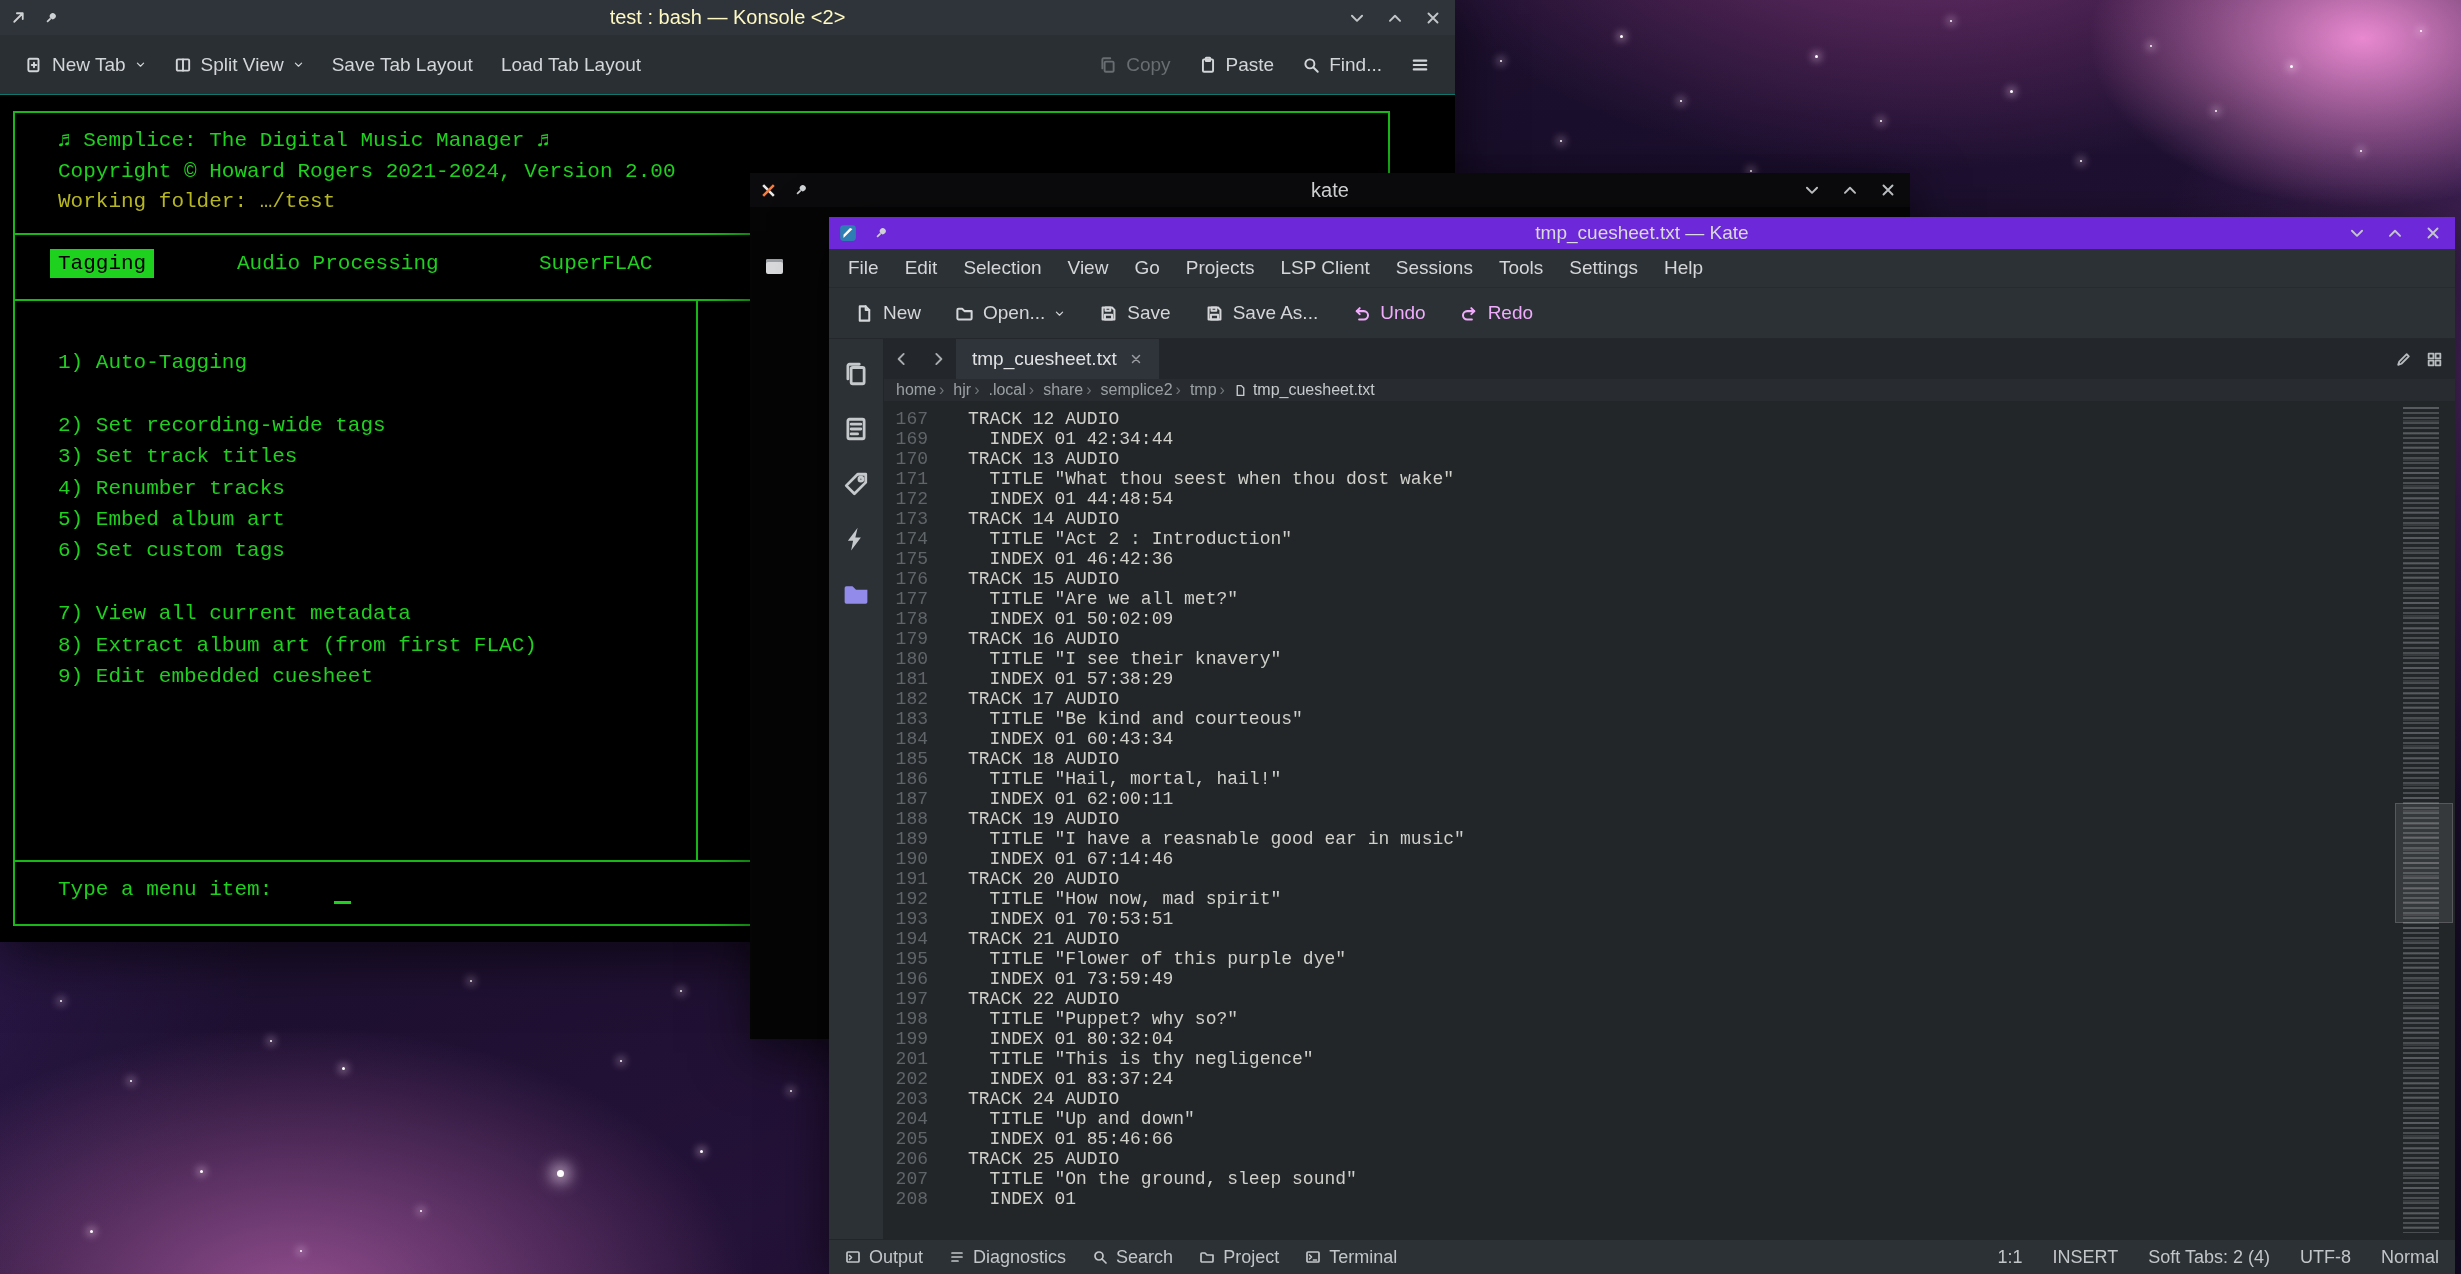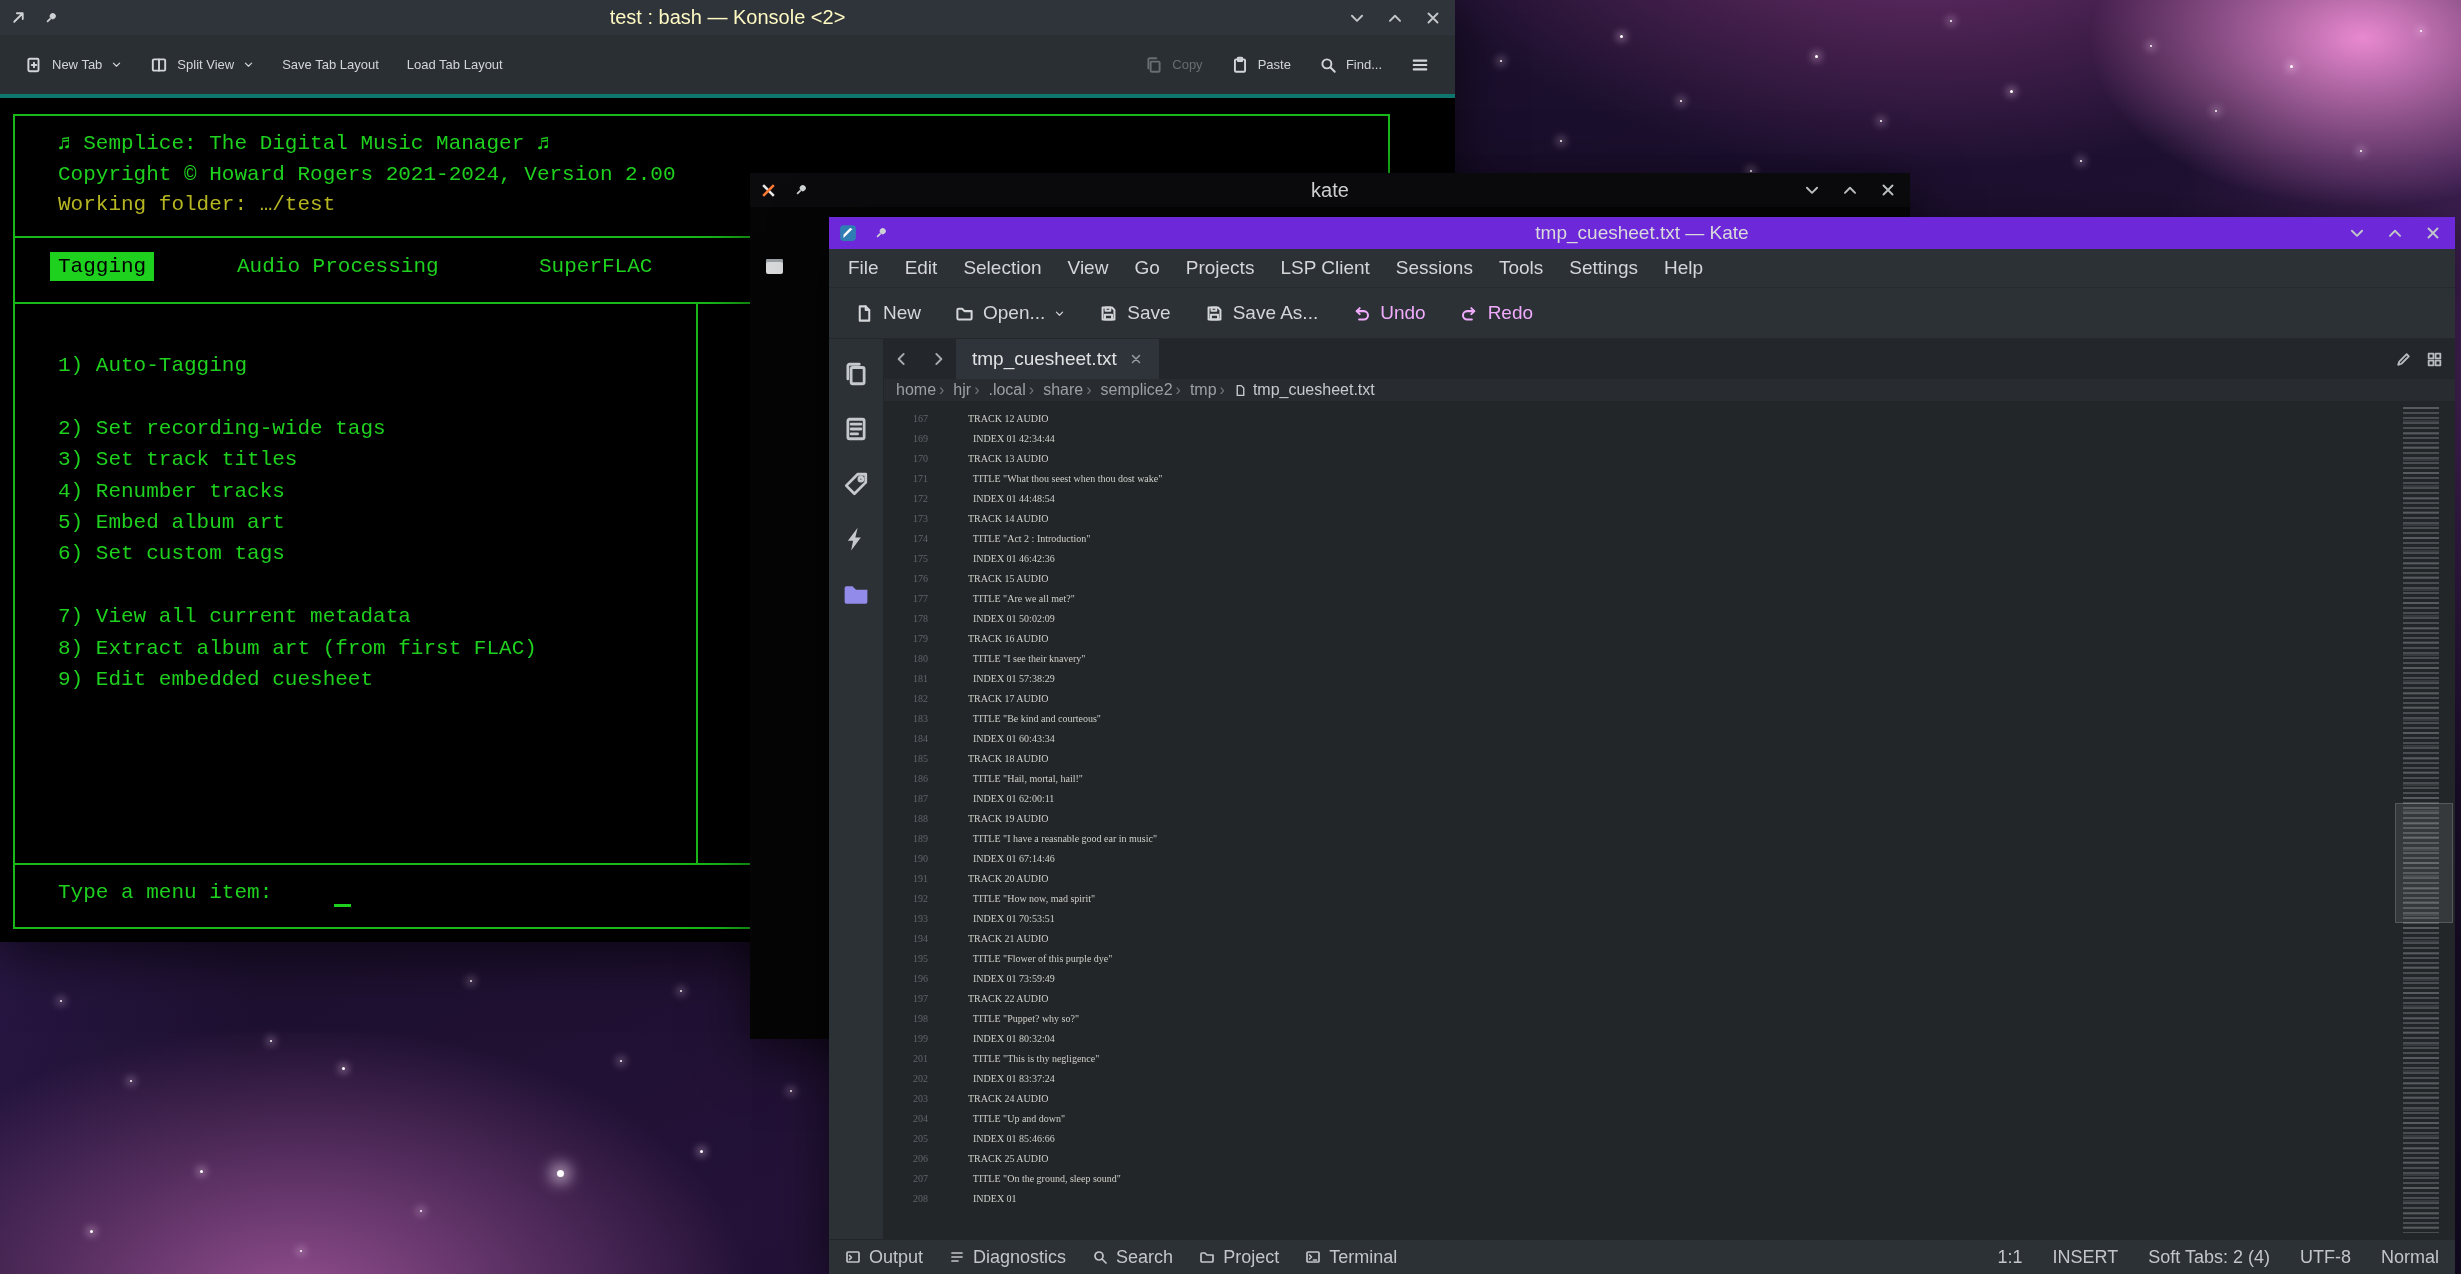--- a/index.html
+++ b/index.html
@@ -23,21 +23,21 @@
   .ic{display:inline-flex;align-items:center;justify-content:center}
   .wbtn{width:28px;height:26px;display:flex;align-items:center;justify-content:center;color:#c2c6c9}
   .spacer{flex:1}
 
   
   #konsole{left:0;top:0;width:1455px;height:942px;z-index:10;background:#000;display:flex;flex-direction:column}
   .k-titlebar{height:35px;background:#2f343a;position:relative;display:flex;align-items:center;flex:none}
   .k-title{position:absolute;left:0;right:0;text-align:center;color:#fef9c3;font-size:20px}
   .tb-left{position:absolute;left:10px;display:flex;gap:16px;align-items:center;color:#cfd2d4}
   .tb-right{position:absolute;right:8px;display:flex;gap:10px;align-items:center}
-  .k-toolbar{height:59px;background:#2a2f34;border-bottom:4px solid #0f766e;display:flex;align-items:center;padding:0 14px;gap:6px;color:#d3d6d8;font-size:13px;flex:none}
+  .k-toolbar{height:59px;background:#2a2f34;border-bottom:1px solid #0f766e;display:flex;align-items:center;padding:0 14px;gap:6px;color:#d3d6d8;font-size:19px;flex:none}
   .tbtn{display:flex;align-items:center;gap:9px;padding:7px 11px;border-radius:4px;white-space:nowrap}
   .tbtn.disabled{color:#686d72}
   .term{position:relative;flex:1;background:#000;font-family:Liberation Mono, monospace;font-size:21px;color:#1fd11f;overflow:hidden}
   .tline{position:absolute;white-space:pre}
   .hline{position:absolute;height:2px;background:#18b818}
   .vline{position:absolute;width:2px;background:#18b818}
   .ttab{position:absolute;white-space:pre}
   .ttab.active{background:#1fd11f;color:#000;padding:3px 8px}
   .tmenu{position:absolute;left:58px;top:252px}
   .tmenu-line{height:31.4px;line-height:31.4px;white-space:pre}
@@ -66,21 +66,21 @@
   .ktabbar{height:40px;background:#23272b;display:flex;align-items:center;color:#a9adb0;flex:none}
   .knav{width:36px;height:100%;display:flex;align-items:center;justify-content:center}
   .ktab{display:flex;align-items:center;gap:12px;height:100%;padding:0 16px;background:#2f343a;color:#e0e2e3;font-size:19px}
   .ktab-close{color:#9a9ea2;display:flex}
   .ktabbar-right{margin-left:auto;display:flex;gap:14px;padding-right:12px;color:#b8bcbe}
   .kbreadcrumb{height:22px;background:#282c31;display:flex;align-items:center;gap:9px;padding-left:12px;color:#9ba0a4;font-size:16px;flex:none}
   .sep{color:#70757a}
   .crumb-group{display:flex;gap:3px;align-items:flex-start}
   .crumb-file{color:#c7cacc;display:flex;align-items:center;gap:6px}
   .keditrow{flex:1;display:flex;min-height:0}
-  .keditor{flex:1;background:#232629;font-family:Liberation Serif, serif;font-size:10px;line-height:20px;color:#cfd0ca;padding-top:8px;overflow:hidden}
+  .keditor{flex:1;background:#232629;font-family:Liberation Mono, monospace;font-size:18px;line-height:20px;color:#cfd0ca;padding-top:8px;overflow:hidden}
   .line{display:flex;height:20px}
   .ln{width:62px;flex:none;text-align:right;padding-right:18px;color:#5f6569;box-sizing:border-box}
   .lt{white-space:pre;margin-left:22px}
   .kminimap{width:62px;background:#232629;position:relative;flex:none}
   .mini-col{position:absolute;left:10px;right:16px;top:6px;bottom:6px;
     background:
       repeating-linear-gradient(to bottom, rgba(185,190,195,.26) 0 2px, transparent 2px 5px),
       repeating-linear-gradient(to bottom, rgba(185,190,195,.12) 0 2px, transparent 2px 13px)}
   .mini-view{position:absolute;left:2px;right:2px;top:48%;height:14%;background:rgba(255,255,255,.09);border:1px solid rgba(255,255,255,.16)}
   .kstatus{height:34px;background:#2c3136;border-top:1px solid #22262a;display:flex;align-items:center;font-size:18px;color:#c3c6c8;padding:0 16px;gap:26px;flex:none}

